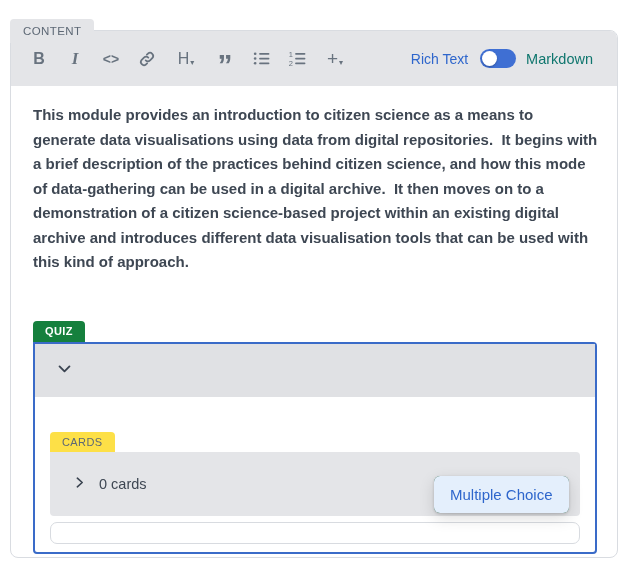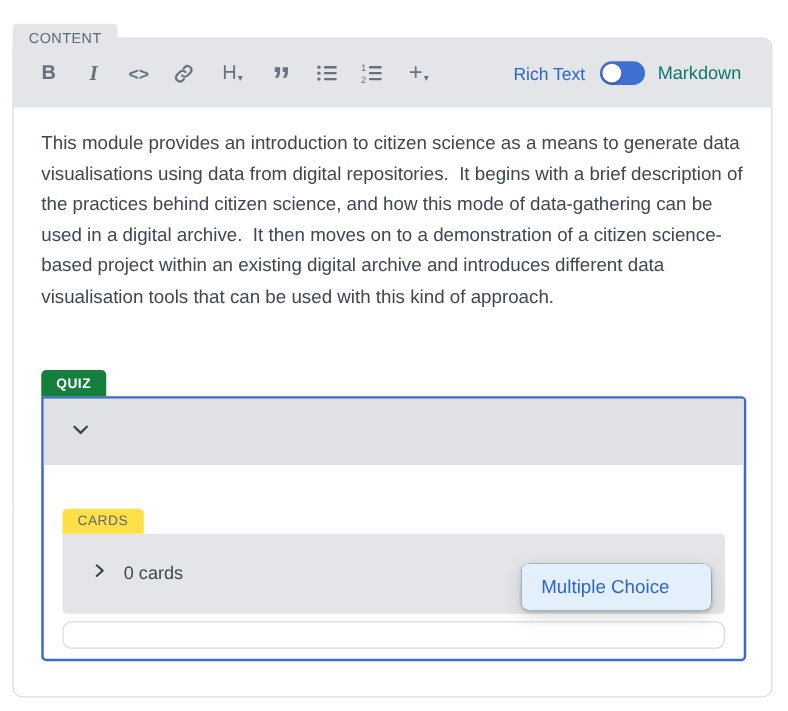--- a/index.html
+++ b/index.html
@@ -81,20 +81,21 @@
 
   
   .card-body { padding: 17px 21px 0 22px; }
   .paragraph {
     width: 565px;
     margin: 0 0 46px 0;
     color: #3e4753;
     font-size: 15px;
     line-height: 24.5px;
     white-space: pre-wrap;
+    font-weight: bold;
   }
 
   
   .quiz-section { position: relative; width: 564px; box-sizing: border-box; }
   .quiz-tab {
     display: inline-flex; align-items: center;
     height: 21px; padding: 0 12px;
     background: #15803d; color: #ffffff;
     font-size: 11px; font-weight: 600; letter-spacing: .4px;
     border-radius: 4px 4px 0 0;
@@ -134,21 +135,21 @@
     height: 20px;
     background: #ffffff;
     border: 1px solid #d8dbe0;
     border-radius: 7px;
   }
 
   
   .dropdown {
     position: absolute;
     top: 155px; right: 28px;
-    width: 152px;
+    width: 135px;
     background: #14532d;
     border-radius: 6px;
     box-shadow: 0 1px 3px rgba(0,0,0,.18), 0 5px 16px rgba(0,0,0,.14);
     overflow: hidden;
     z-index: 10;
   }
   .dropdown-item {
     padding: 10px 16px;
     font-size: 15px;
     color: #3e4753;

